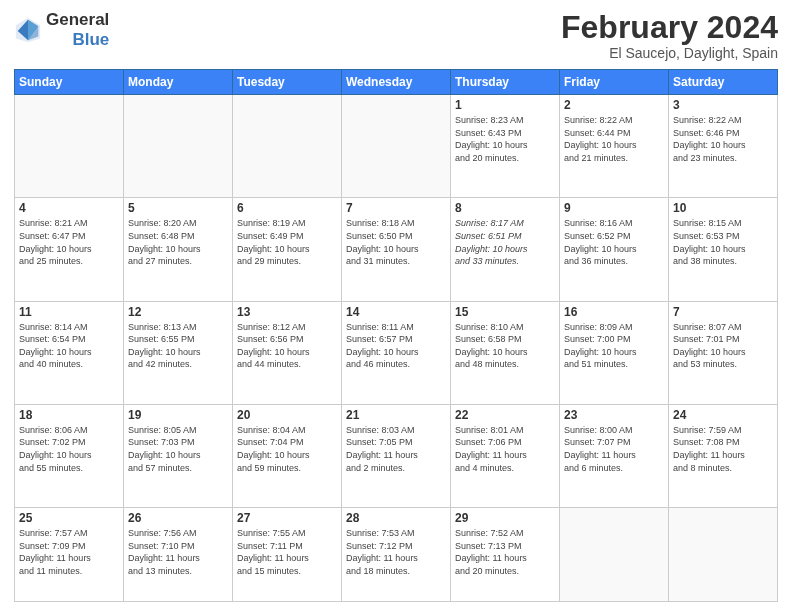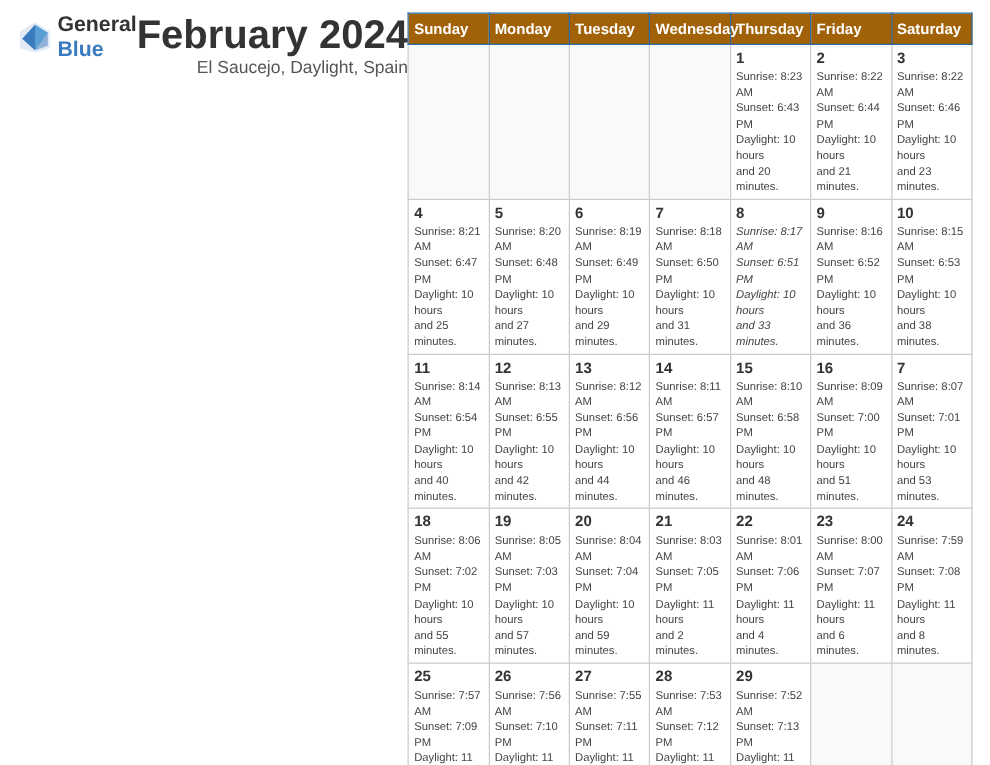--- a/index.html
+++ b/index.html
@@ -8,21 +8,21 @@
       background: #fff;
       width: 792px;
       height: 612px;
       overflow: hidden;
     }
     .page {
       width: 792px;
       height: 612px;
       padding: 10px 14px 10px 14px;
       display: flex;
-      flex-direction: row;
+      flex-direction: column;
     }
     .header {
       display: flex;
       justify-content: space-between;
       align-items: flex-start;
       margin-bottom: 8px;
     }
     .logo {
       display: flex;
       align-items: center;
@@ -46,21 +46,21 @@
       color: #555;
     }
     .calendar {
       flex: 1;
       border: 1px solid #ccc;
       border-collapse: collapse;
       width: 100%;
       table-layout: fixed;
     }
     .calendar th {
-      background: #a16207;
+      background: #3b82f6;
       color: #fff;
       font-size: 12px;
       font-weight: bold;
       padding: 5px 4px;
       text-align: left;
       border: 1px solid #2d6aa0;
     }
     .calendar td {
       border: 1px solid #ccc;
       vertical-align: top;
@@ -94,21 +94,21 @@
   <div class="header">
     <div class="logo">
       <svg class="logo-icon" viewBox="0 0 30 30" xmlns="http://www.w3.org/2000/svg">
         <polygon points="15,2 28,10 28,24 15,28 2,24 2,10" fill="#3a7abf" opacity="0.15"></polygon>
         <polygon points="15,4 26,11 26,22 15,26" fill="#3a7abf" opacity="0.5"></polygon>
         <polygon points="15,4 15,26 4,16" fill="#3a7abf"></polygon>
         <polygon points="15,4 26,11 15,26" fill="#5a9fd4"></polygon>
       </svg>
       <div>
         <div style="font-size:17px;font-weight:bold;color:#333;line-height:1.15;">General</div>
-        <div style="font-size:17px;font-weight:bold;color:#3a7abf;line-height:1.15;">Blue</div>
+        <div style="font-size:17px;font-weight:bold;color:#3a7abf;line-height:1.15;text-align:right;">Blue</div>
       </div>
     </div>
     <div class="title-block">
       <div class="month-year">February 2024</div>
       <div class="location">El Saucejo, Daylight, Spain</div>
     </div>
   </div>
 
   <table class="calendar">
     <thead>

